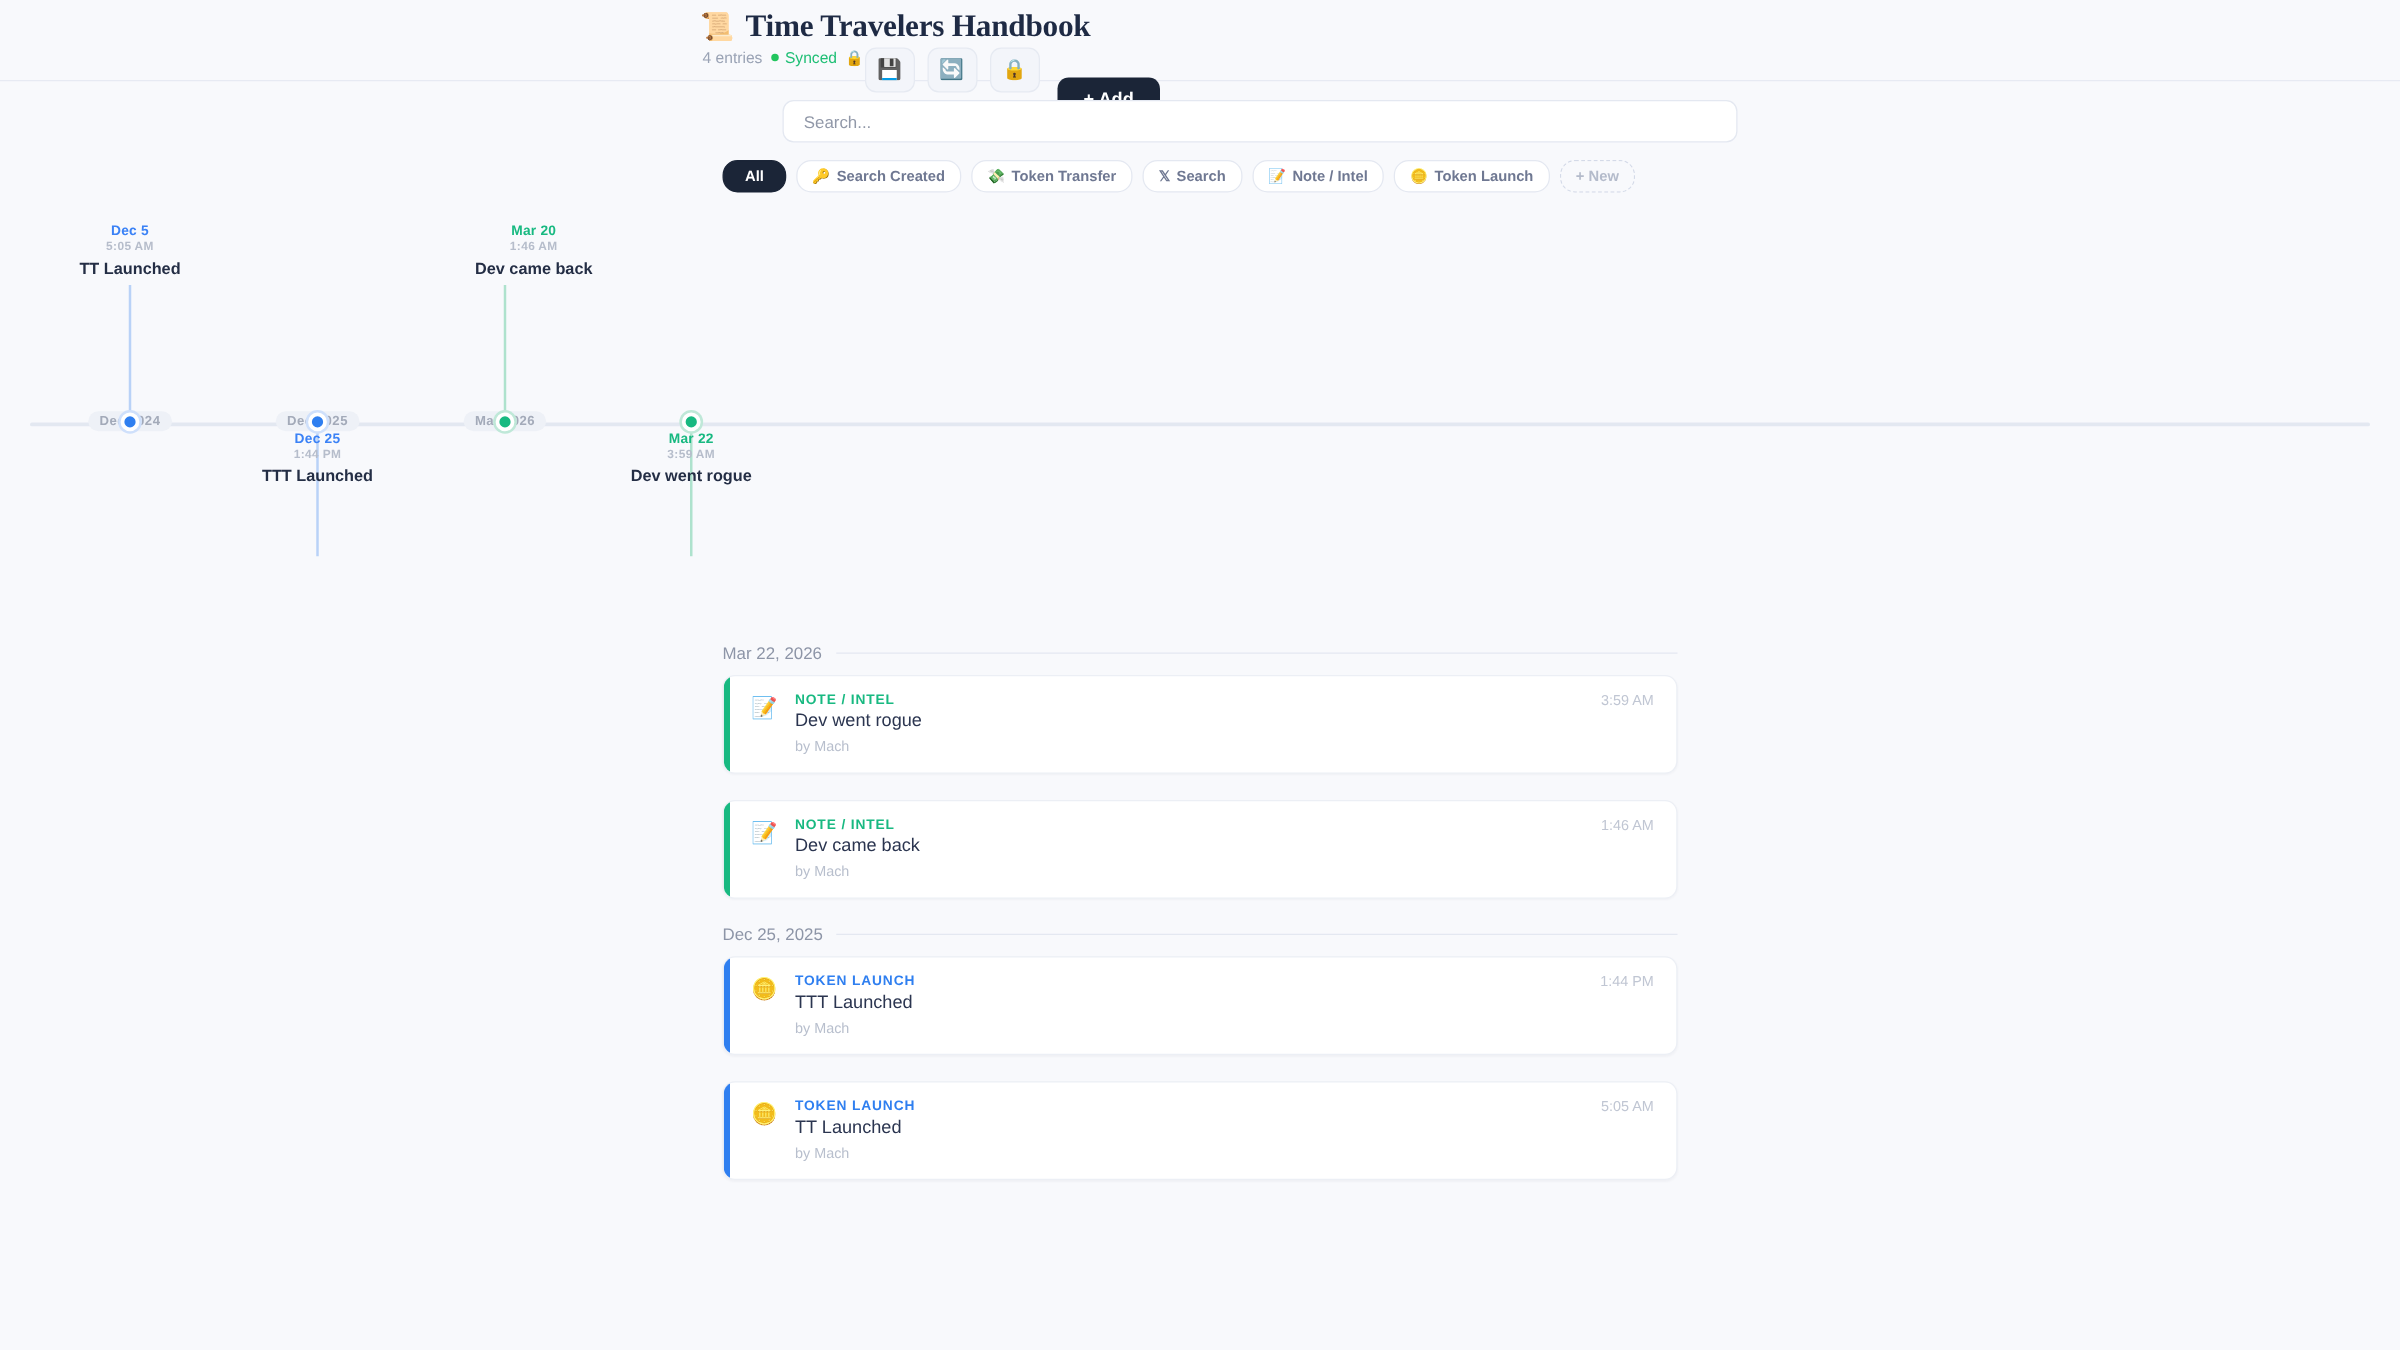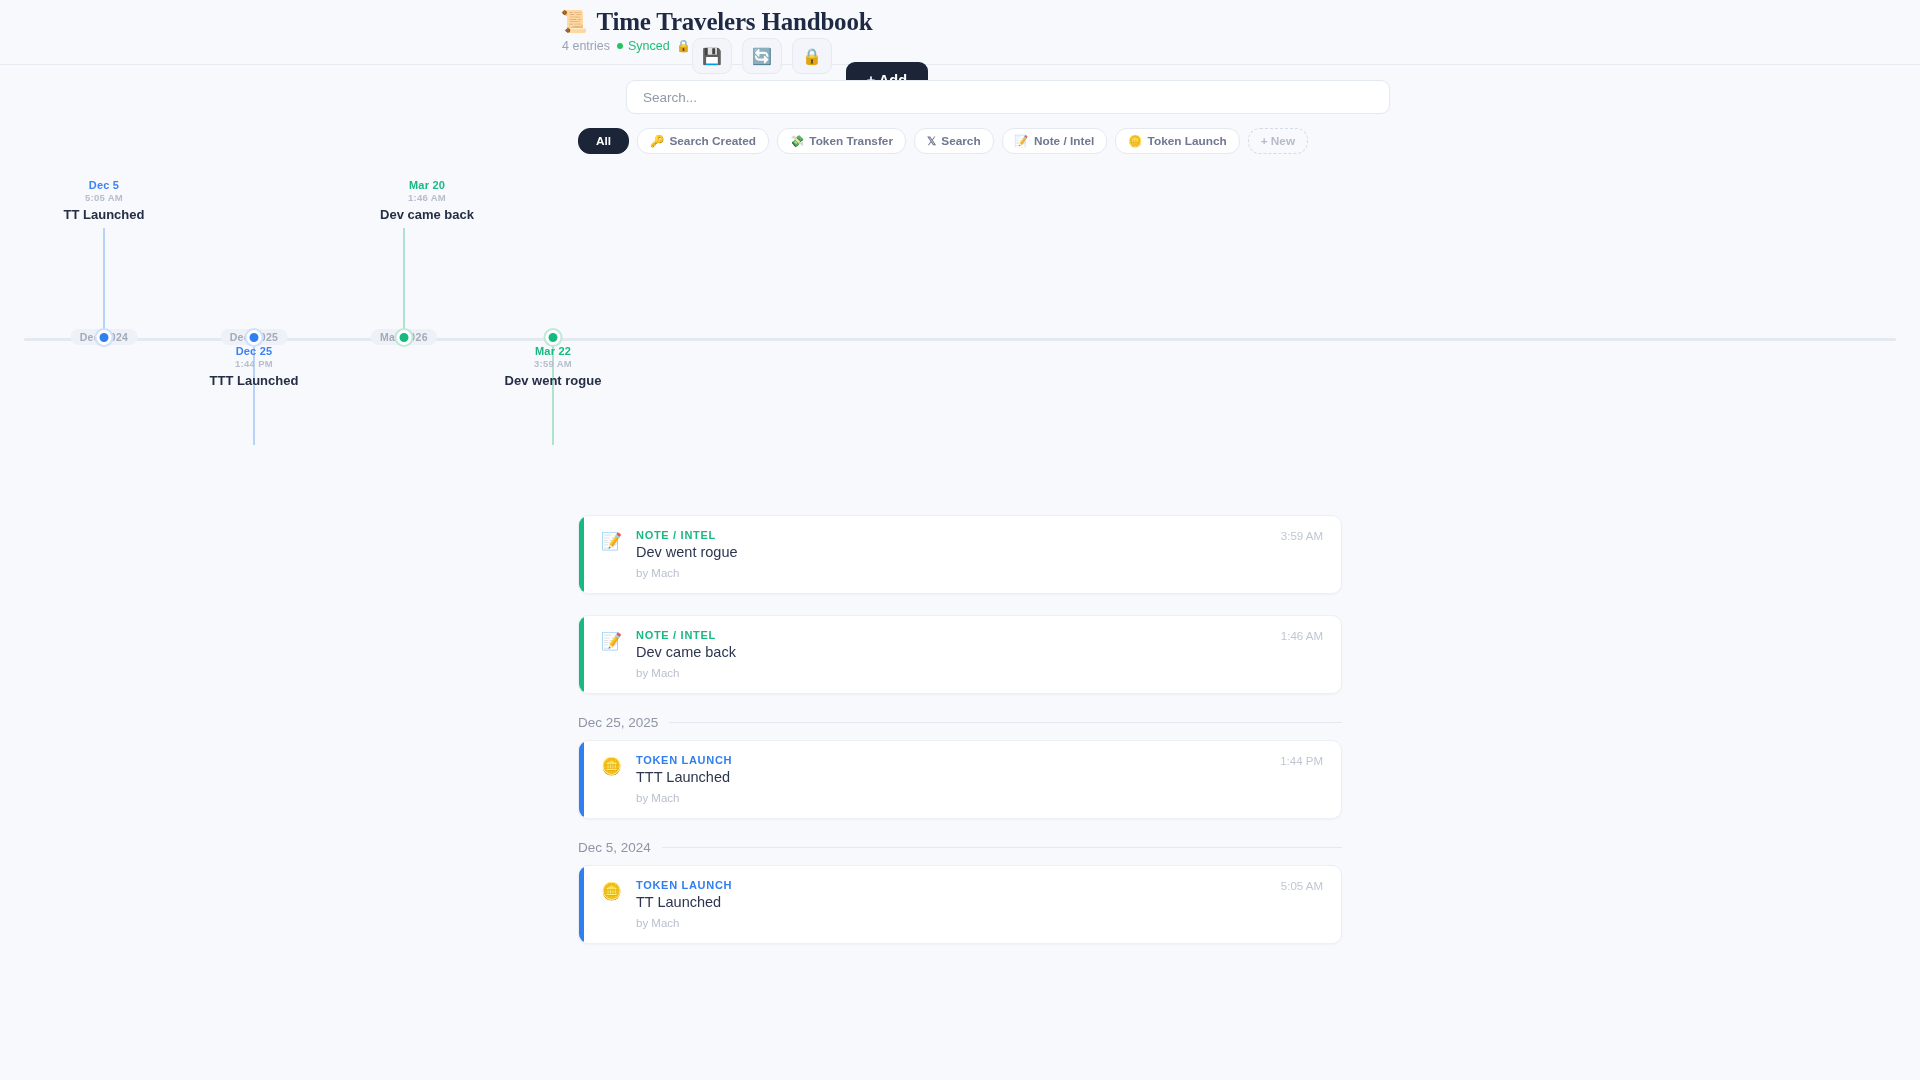--- a/index.html
+++ b/index.html
@@ -285,20 +285,24 @@
           <div class="tl-date green">Mar 22</div>
           <div class="tl-time">3:59 AM</div>
           <div class="tl-title">Dev went rogue</div>
         </div>
       </div>
     </div>
 </div>
 
 <div class="events" id="events">
     <div class="day-group">
+      <div class="day-head">
+        <div class="day-label">Mar 22, 2026</div>
+        <div class="day-rule"></div>
+      </div>
       <div class="card">
         <div class="card-accent green"></div>
         <div class="card-icon">📝</div>
         <div class="card-body">
           <div class="card-kind green">NOTE / INTEL</div>
           <div class="card-title">Dev went rogue</div>
           <div class="card-author">by Mach</div>
         </div>
         <div class="card-time">3:59 AM</div>
       </div>
@@ -325,24 +329,20 @@
         <div class="card-icon">🪙</div>
         <div class="card-body">
           <div class="card-kind blue">TOKEN LAUNCH</div>
           <div class="card-title">TTT Launched</div>
           <div class="card-author">by Mach</div>
         </div>
         <div class="card-time">1:44 PM</div>
       </div>
     </div>
     <div class="day-group">
-      <div class="day-head">
-        <div class="day-label">Dec 5, 2024</div>
-        <div class="day-rule"></div>
-      </div>
       <div class="card">
         <div class="card-accent blue"></div>
         <div class="card-icon">🪙</div>
         <div class="card-body">
           <div class="card-kind blue">TOKEN LAUNCH</div>
           <div class="card-title">TT Launched</div>
           <div class="card-author">by Mach</div>
         </div>
         <div class="card-time">5:05 AM</div>
       </div>

